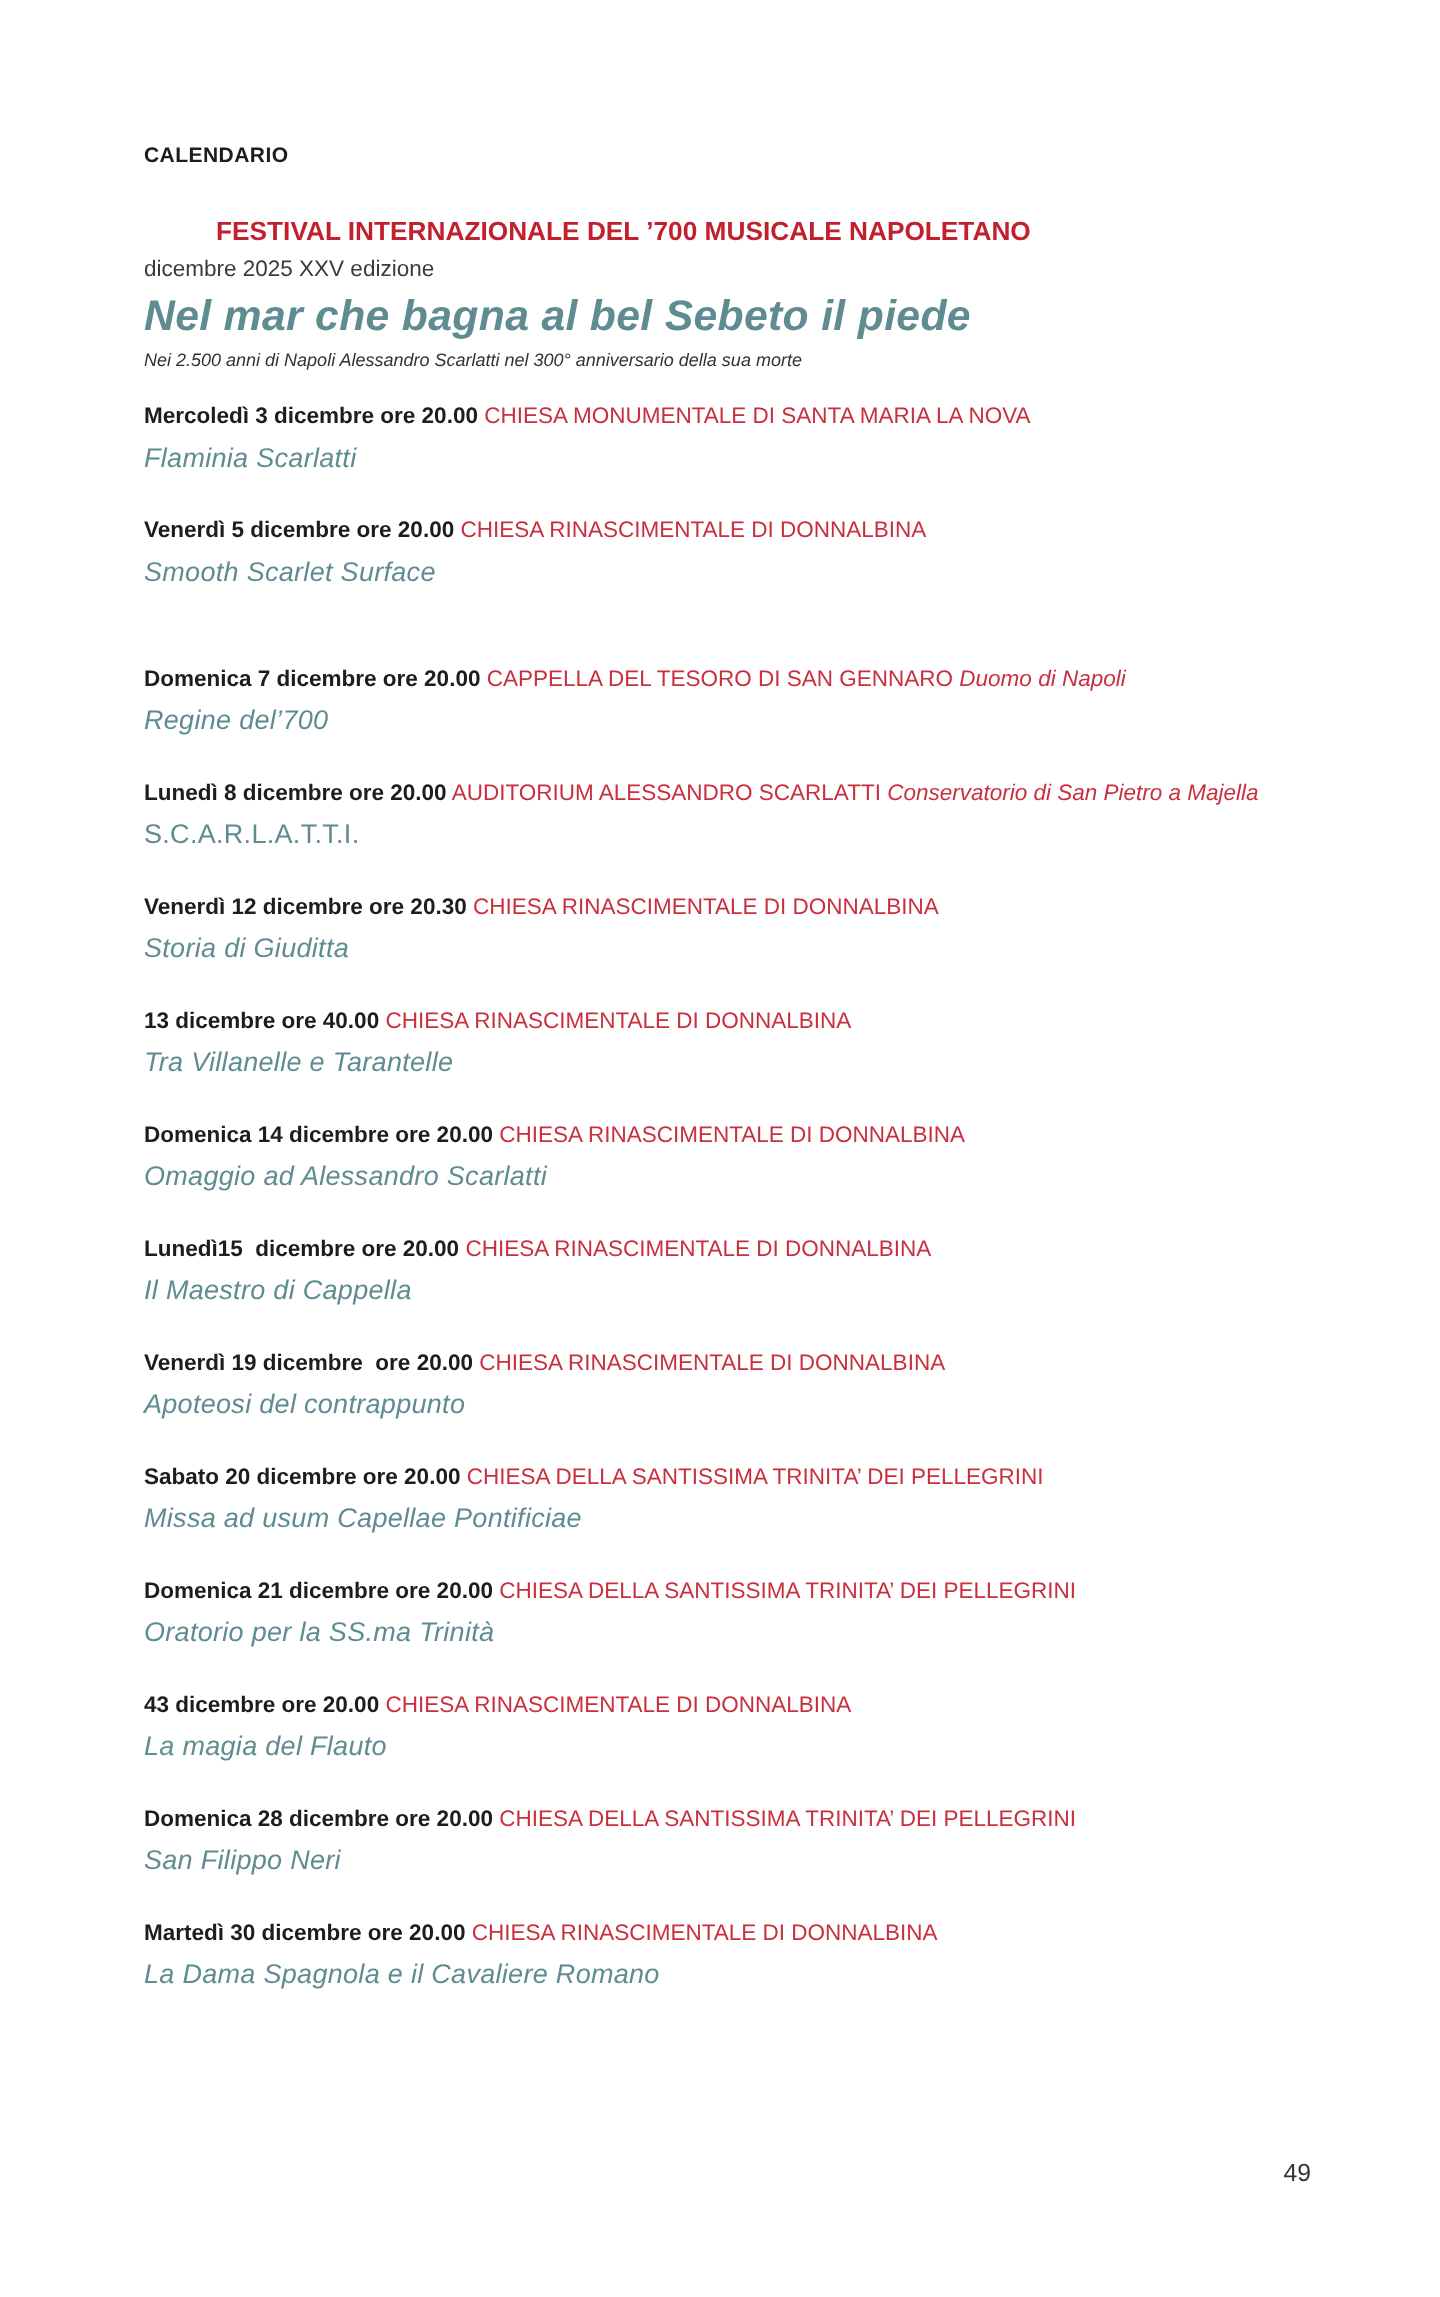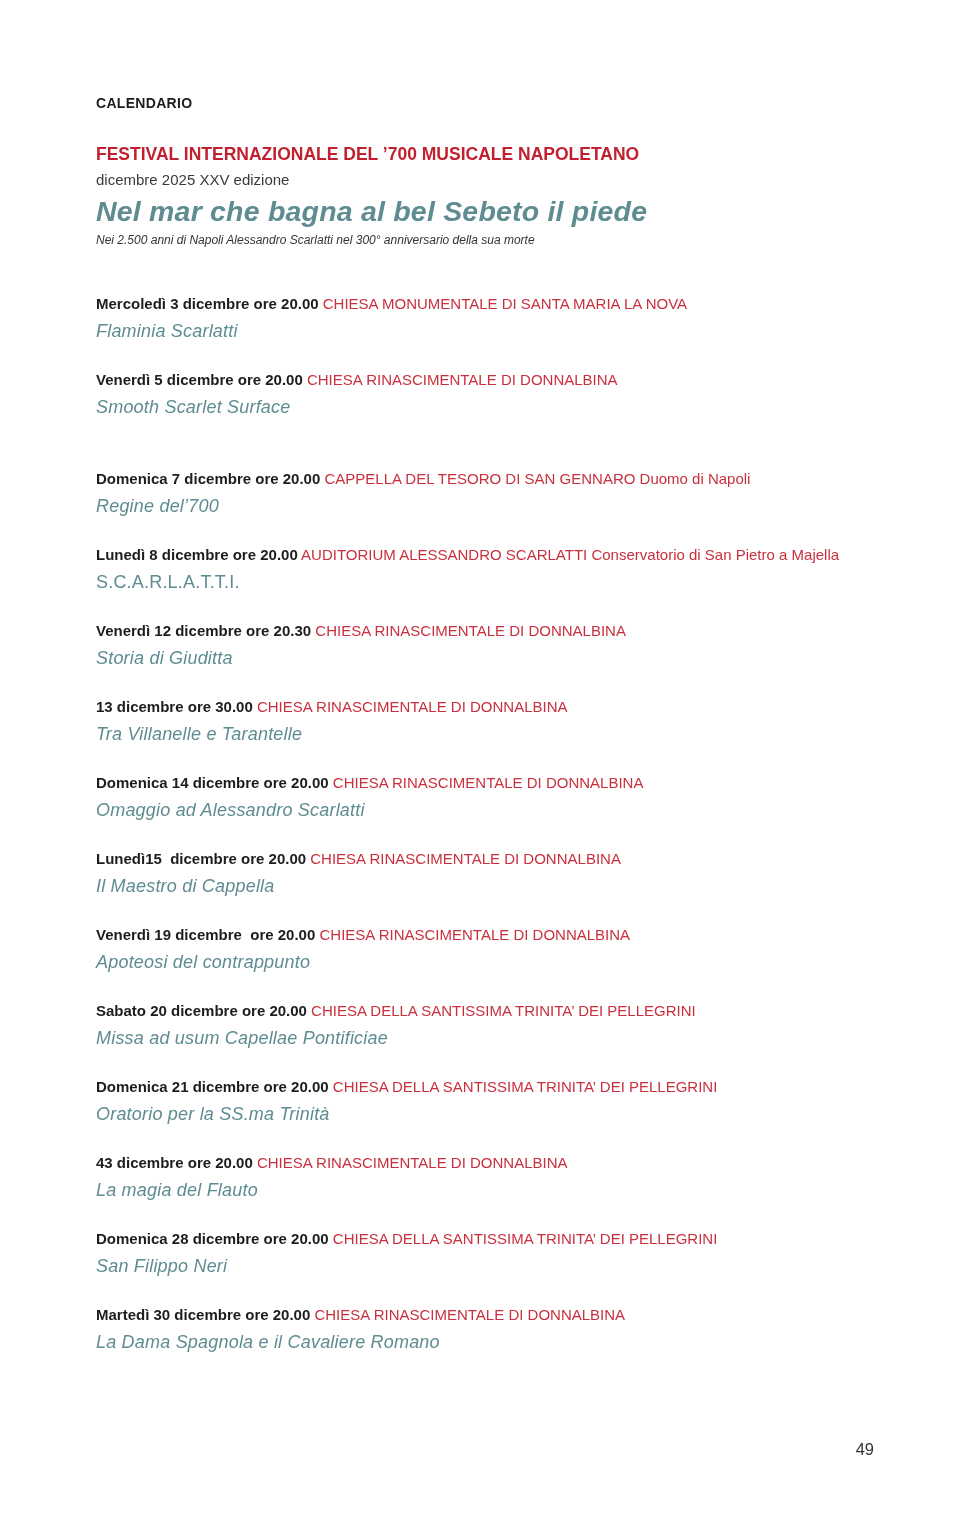--- a/index.html
+++ b/index.html
@@ -28,20 +28,21 @@
     font-size: 14px;
     font-weight: bold;
     color: #1d1d1d;
     letter-spacing: 0.3px;
   }
   .festival-title {
     margin-top: 33px;
     font-size: 17.5px;
     font-weight: bold;
     color: var(--accent-red);
+    margin-left: 48px;
   }
   .edition {
     margin-top: 6px;
     font-size: 15px;
     color: var(--text-gray);
   }
   .main-title {
     margin-top: 7px;
     font-size: 28.5px;
     font-weight: bold;
@@ -49,21 +50,21 @@
     color: var(--accent-teal);
     letter-spacing: 0.2px;
   }
   .subtitle {
     margin-top: 5px;
     font-size: 12px;
     font-style: italic;
     color: #333333;
   }
   .events {
-    margin-top: 48px;
+    margin-top: 22px;
   }
   .event {
     margin-bottom: 29px;
   }
   .event.extra-gap {
     margin-bottom: 52px;
   }
   .event-date-line {
     font-size: 15px;
     line-height: 18px;
@@ -71,20 +72,21 @@
   }
   .event-date {
     font-weight: bold;
     color: var(--text-dark);
   }
   .event-venue {
     color: var(--venue-red);
   }
   .event-venue-detail {
     color: var(--venue-red);
+    font-style: italic;
   }
   .event-title {
     margin-top: 7px;
     font-size: 18px;
     line-height: 22px;
     font-weight: normal;
     font-style: italic;
     color: var(--accent-teal);
     letter-spacing: 0.2px;
   }
@@ -132,21 +134,21 @@
     <p class="event-date-line"><span class="event-date">Lunedì 8 dicembre ore 20.00</span> <span class="event-venue">AUDITORIUM ALESSANDRO SCARLATTI</span> <span class="event-venue-detail">Conservatorio di San Pietro a Majella</span></p>
     <p class="event-title upright">S.C.A.R.L.A.T.T.I.</p>
   </div>
 
   <div class="event">
     <p class="event-date-line"><span class="event-date">Venerdì 12 dicembre ore 20.30</span> <span class="event-venue">CHIESA RINASCIMENTALE DI DONNALBINA</span> </p>
     <p class="event-title">Storia di Giuditta</p>
   </div>
 
   <div class="event">
-    <p class="event-date-line"><span class="event-date">13 dicembre ore 30.00</span> <span class="event-venue">CHIESA RINASCIMENTALE DI DONNALBINA</span> </p>
+    <p class="event-date-line"><span class="event-date">13 dicembre ore 40.00</span> <span class="event-venue">CHIESA RINASCIMENTALE DI DONNALBINA</span> </p>
     <p class="event-title">Tra Villanelle e Tarantelle</p>
   </div>
 
   <div class="event">
     <p class="event-date-line"><span class="event-date">Domenica 14 dicembre ore 20.00</span> <span class="event-venue">CHIESA RINASCIMENTALE DI DONNALBINA</span> </p>
     <p class="event-title">Omaggio ad Alessandro Scarlatti</p>
   </div>
 
   <div class="event">
     <p class="event-date-line"><span class="event-date">Lunedì15  dicembre ore 20.00</span> <span class="event-venue">CHIESA RINASCIMENTALE DI DONNALBINA</span> </p>

